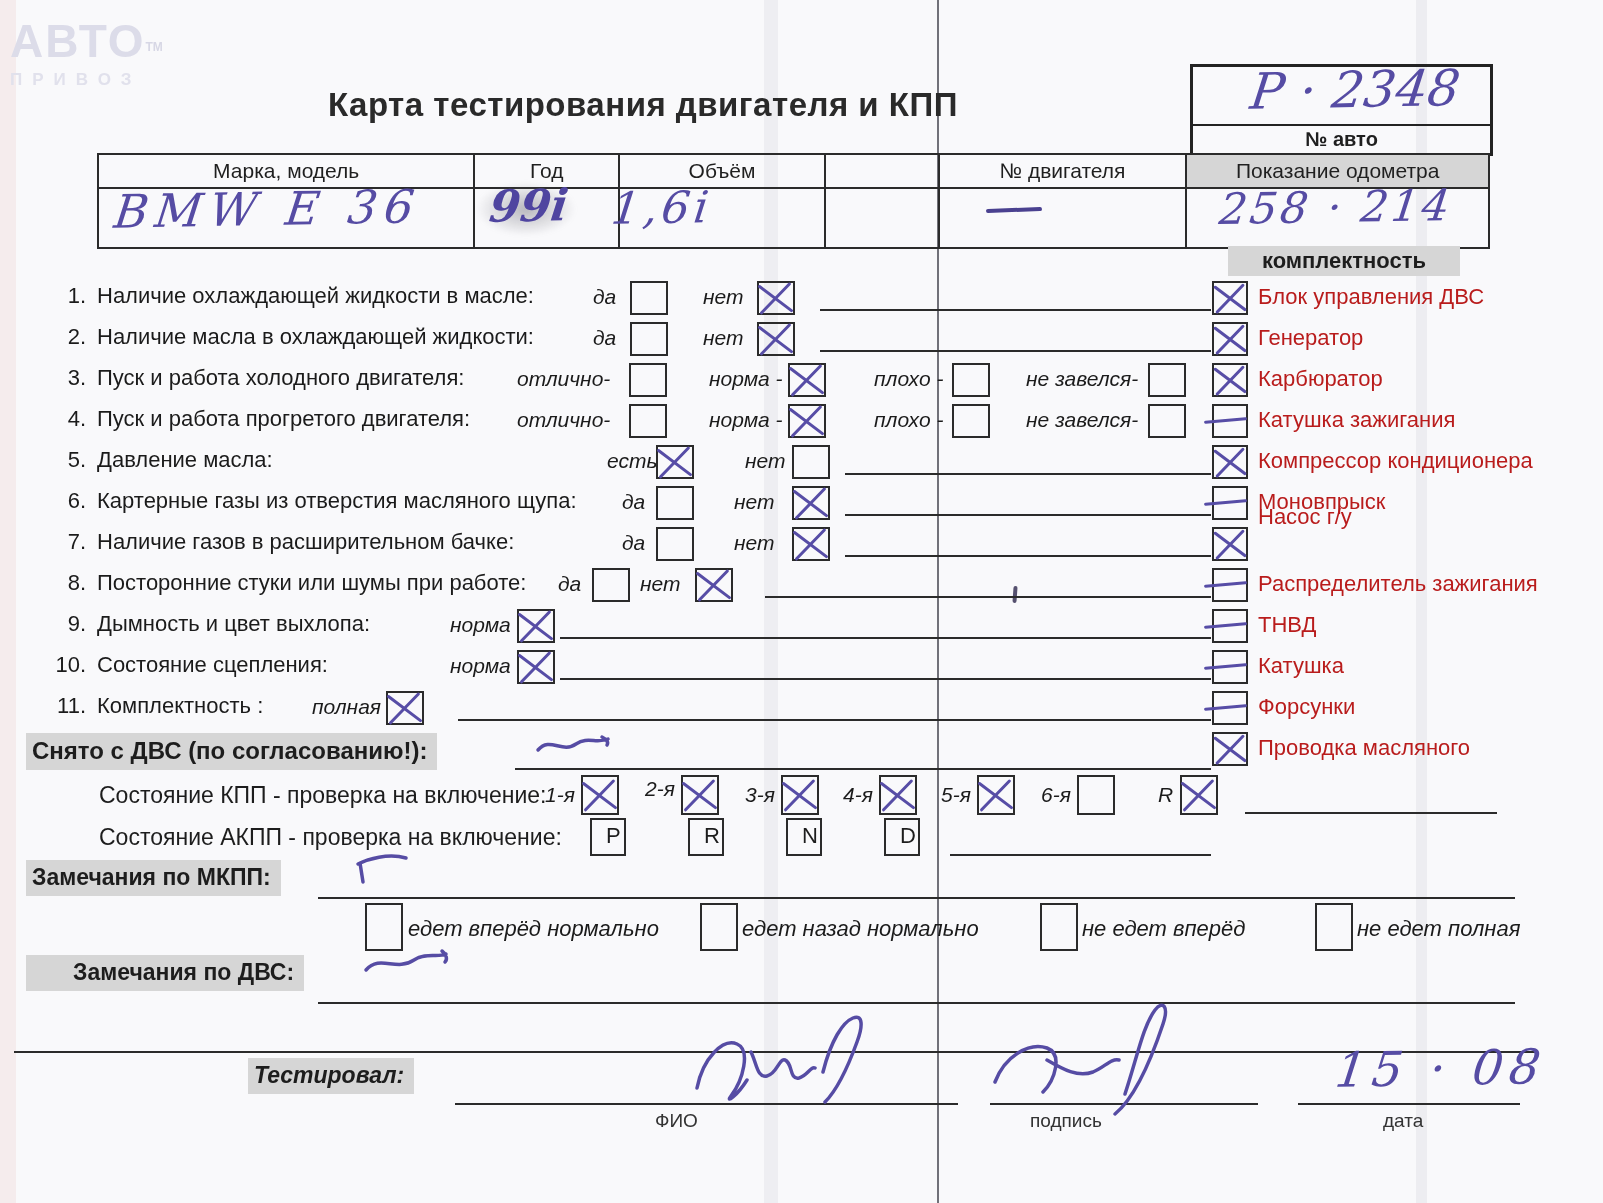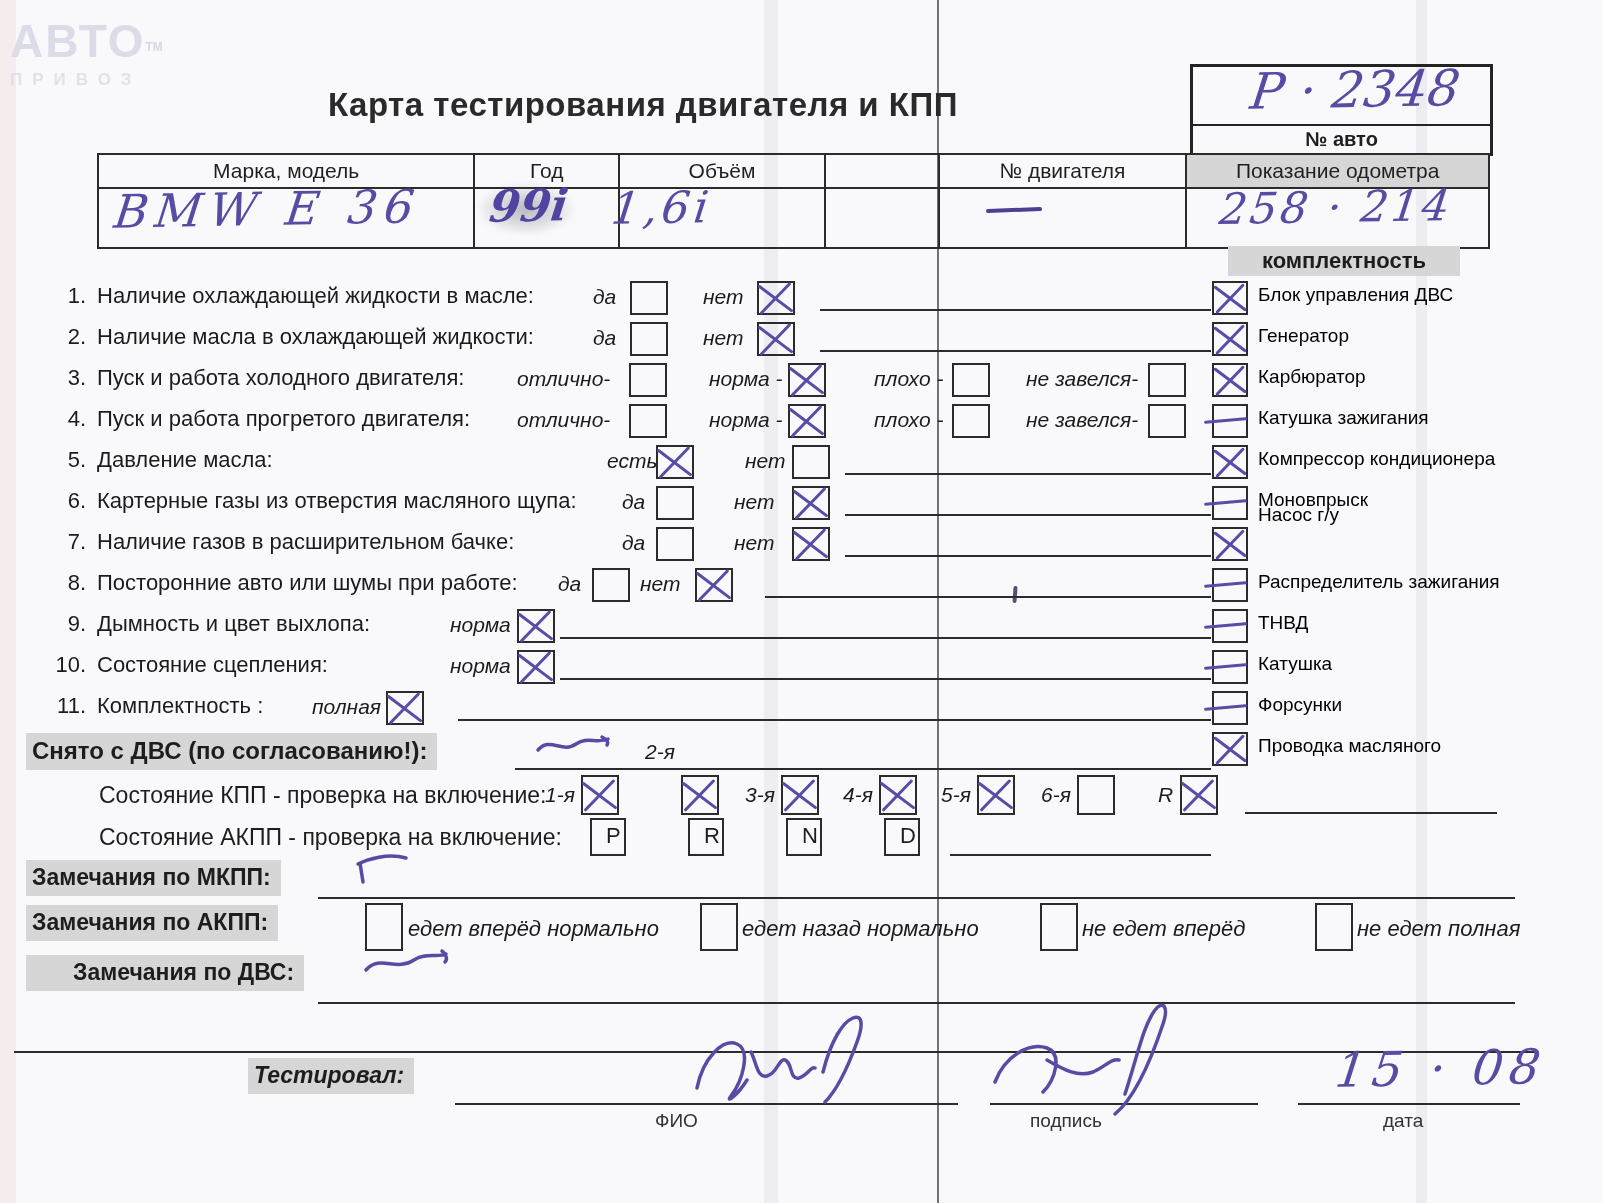--- a/index.html
+++ b/index.html
@@ -31,21 +31,21 @@
   .cb[data-mark="x"]::before{transform:rotate(37deg);}
   .cb[data-mark="x"]::after{transform:rotate(-46deg);}
   .cb[data-mark="dash"]::before{content:"";position:absolute;left:-30%;top:44%;width:134%;height:3px;
       background:#574da6;border-radius:3px;transform:rotate(-5deg);}
   .uline{position:absolute;height:2px;background:#2b2b2b;}
   
   .hlabel{position:absolute;background:#d6d6d6;font-weight:bold;font-size:23px;color:#1d1d1d;
           padding:4px 10px 5px 6px;white-space:nowrap;}
   .seclabel{position:absolute;font-size:23px;color:#1d1d1d;white-space:nowrap;margin-left:36px;}
   
-  .klabel{position:absolute;font-size:19px;color:#000000;white-space:nowrap;}
+  .klabel{position:absolute;font-size:22px;color:#b91c1c;white-space:nowrap;}
   
   .hand{position:absolute;font-family:"DejaVu Serif",serif;font-style:italic;color:#564ca4;
         transform:skewX(-8deg) rotate(-1deg);white-space:nowrap;}
   .ink-svg{position:absolute;}
   .ink-svg path{fill:none;stroke:#564ca4;stroke-width:3.5;stroke-linecap:round;stroke-linejoin:round;}
   .small-label{position:absolute;font-size:19px;color:#333;}
 </style>
 </head>
 <body>
 
@@ -121,21 +121,20 @@
   <div class="uline" style="left:1245px;top:812px;width:252px;"></div>
   <div class="seclabel" style="left:63px;top:824px;">Состояние АКПП - проверка на включение:</div>
   <div class="uline" style="left:950px;top:854px;width:261px;"></div>
 
   <div class="hlabel" style="left:26px;top:860px;">Замечания по МКПП:</div>
   <svg class="ink-svg" style="left:350px;top:850px;" width="62" height="38" viewBox="0 0 62 38">
     <path d="M56,8 C38,3 18,9 8,14 M10,13 L13,32"></path>
   </svg>
   <div class="uline" style="left:318px;top:897px;width:1197px;"></div>
 
-  <div class="hlabel" style="left:26px;top:905px;">Замечания по АКПП:</div>
 
   <div class="hlabel" style="left:26px;top:955px;padding-left:47px;">Замечания по ДВС:</div>
   <svg class="ink-svg" style="left:358px;top:946px;" width="96" height="36" viewBox="0 0 96 36">
     <path d="M8,24 C22,8 38,26 56,14 C68,6 80,12 88,8 M84,5 C88,8 90,13 87,16"></path>
   </svg>
   <div class="uline" style="left:318px;top:1002px;width:1197px;"></div>
 
   <div class="uline" style="left:14px;top:1051px;width:1521px;"></div>
 
   <div class="hlabel" style="left:248px;top:1058px;font-style:italic;">Тестировал:</div>
@@ -202,21 +201,21 @@
     <div class="cb" style="left:792px;top:486px" data-mark="x"></div>
     <div class="uline" style="left:845px;top:514px;width:366px"></div>
     <span class="num" style="top:529px">7.</span>
     <span class="itext" style="top:529px">Наличие газов в расширительном бачке:</span>
     <span class="olabel" style="left:622px;top:531px">да</span>
     <div class="cb" style="left:656px;top:527px" data-mark=""></div>
     <span class="olabel" style="left:734px;top:531px">нет</span>
     <div class="cb" style="left:792px;top:527px" data-mark="x"></div>
     <div class="uline" style="left:845px;top:555px;width:366px"></div>
     <span class="num" style="top:570px">8.</span>
-    <span class="itext" style="top:570px">Посторонние авто или шумы при работе:</span>
+    <span class="itext" style="top:570px">Посторонние стуки или шумы при работе:</span>
     <span class="olabel" style="left:558px;top:572px">да</span>
     <div class="cb" style="left:592px;top:568px" data-mark=""></div>
     <span class="olabel" style="left:640px;top:572px">нет</span>
     <div class="cb" style="left:695px;top:568px" data-mark="x"></div>
     <div class="uline" style="left:765px;top:596px;width:446px"></div>
     <span class="num" style="top:611px">9.</span>
     <span class="itext" style="top:611px">Дымность и цвет выхлопа:</span>
     <span class="olabel" style="left:450px;top:613px">норма</span>
     <div class="cb" style="left:517px;top:609px" data-mark="x"></div>
     <div class="uline" style="left:560px;top:637px;width:651px"></div>
@@ -249,21 +248,21 @@
     <div class="cb" style="left:1212px;top:609px;width:32px" data-mark="dash"></div>
     <span class="klabel" style="left:1258px;top:612px">ТНВД</span>
     <div class="cb" style="left:1212px;top:650px;width:32px" data-mark="dash"></div>
     <span class="klabel" style="left:1258px;top:653px">Катушка</span>
     <div class="cb" style="left:1212px;top:691px;width:32px" data-mark="dash"></div>
     <span class="klabel" style="left:1258px;top:694px">Форсунки</span>
     <div class="cb" style="left:1212px;top:732px;width:32px" data-mark="x"></div>
     <span class="klabel" style="left:1258px;top:735px">Проводка масляного</span>
     <span class="olabel" style="left:545px;top:783px">1-я</span>
     <div class="cb" style="left:581px;top:775px;height:36px" data-mark="x"></div>
-    <span class="olabel" style="left:645px;top:740px">2-я</span>
+    <span class="olabel" style="left:645px;top:777px">2-я</span>
     <div class="cb" style="left:681px;top:775px;height:36px" data-mark="x"></div>
     <span class="olabel" style="left:745px;top:783px">3-я</span>
     <div class="cb" style="left:781px;top:775px;height:36px" data-mark="x"></div>
     <span class="olabel" style="left:843px;top:783px">4-я</span>
     <div class="cb" style="left:879px;top:775px;height:36px" data-mark="x"></div>
     <span class="olabel" style="left:941px;top:783px">5-я</span>
     <div class="cb" style="left:977px;top:775px;height:36px" data-mark="x"></div>
     <span class="olabel" style="left:1041px;top:783px">6-я</span>
     <div class="cb" style="left:1077px;top:775px;height:36px" data-mark=""></div>
     <span class="olabel" style="left:1158px;top:783px">R</span>

